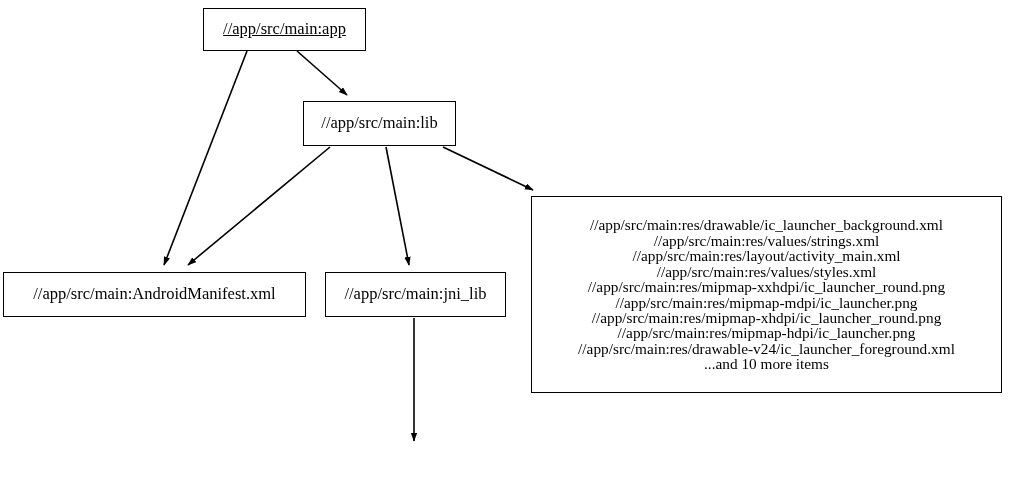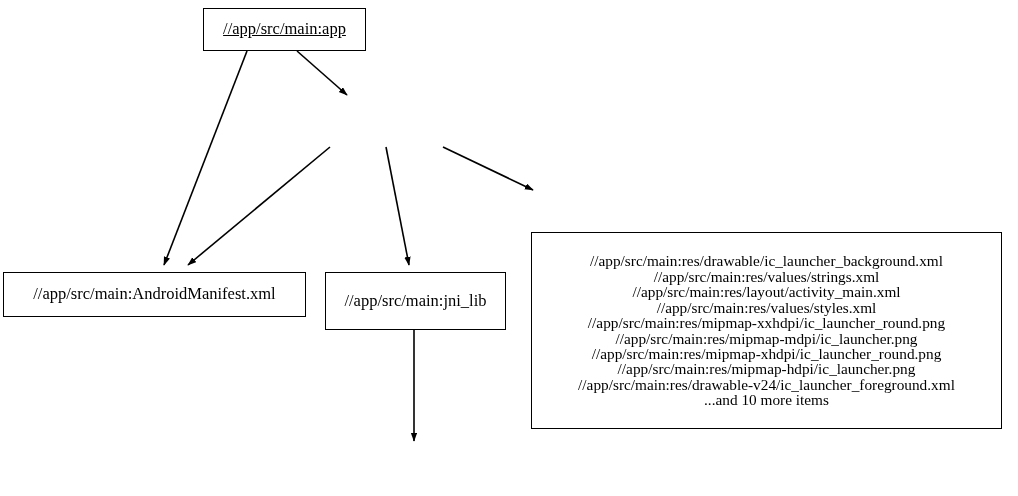--- a/index.html
+++ b/index.html
@@ -38,22 +38,22 @@
     display: block;
     white-space: pre;
     line-height: 1.01;
     color: #000000;
   }
 
   
   #node-app        { left: 203px; top: 8px;   width: 163px; height: 43px;  font-size: 16.5px; text-decoration: underline; }
   #node-lib        { left: 303px; top: 101px; width: 153px; height: 45px;  font-size: 16.5px; }
   #node-manifest   { left: 3px;   top: 272px; width: 303px; height: 45px;  font-size: 16.5px; }
-  #node-jni        { left: 325px; top: 272px; width: 181px; height: 58px;  font-size: 16.5px; }
-  #node-res        { left: 531px; top: 196px; width: 471px; height: 197px; font-size: 15.3px; margin-top: 36px; }
+  #node-jni        { left: 325px; top: 272px; width: 181px; height: 45px;  font-size: 16.5px; }
+  #node-res        { left: 531px; top: 196px; width: 471px; height: 197px; font-size: 15.3px; }
   #node-cpp        { left: 280px; top: 448px; width: 269px; height: 44px;  font-size: 16.5px; }
 </style>
 </head>
 <body>
 
 <div id="graph-canvas">
 
   <svg class="edge-layer" viewBox="0 0 1018 496" width="1018" height="496" xmlns="http://www.w3.org/2000/svg">
     <defs>
       <marker id="arrowhead" markerWidth="9" markerHeight="9" refX="8.2" refY="3.2" orient="auto" markerUnits="userSpaceOnUse">
@@ -71,20 +71,23 @@
 
     <line x1="443" y1="147" x2="533" y2="190" stroke="#000000" stroke-width="1.6" marker-end="url(#arrowhead)"></line>
 
     <line x1="414" y1="318" x2="414" y2="441" stroke="#000000" stroke-width="1.6" marker-end="url(#arrowhead)"></line>
   </svg>
 
   <div class="node" id="node-app">
     <span class="node-label">//app/src/main:app</span>
   </div>
 
+  <div class="node" id="node-lib">
+    <span class="node-label">//app/src/main:lib</span>
+  </div>
 
   <div class="node" id="node-manifest">
     <span class="node-label">//app/src/main:AndroidManifest.xml</span>
   </div>
 
   <div class="node" id="node-jni">
     <span class="node-label">//app/src/main:jni_lib</span>
   </div>
 
   <div class="node" id="node-res">

